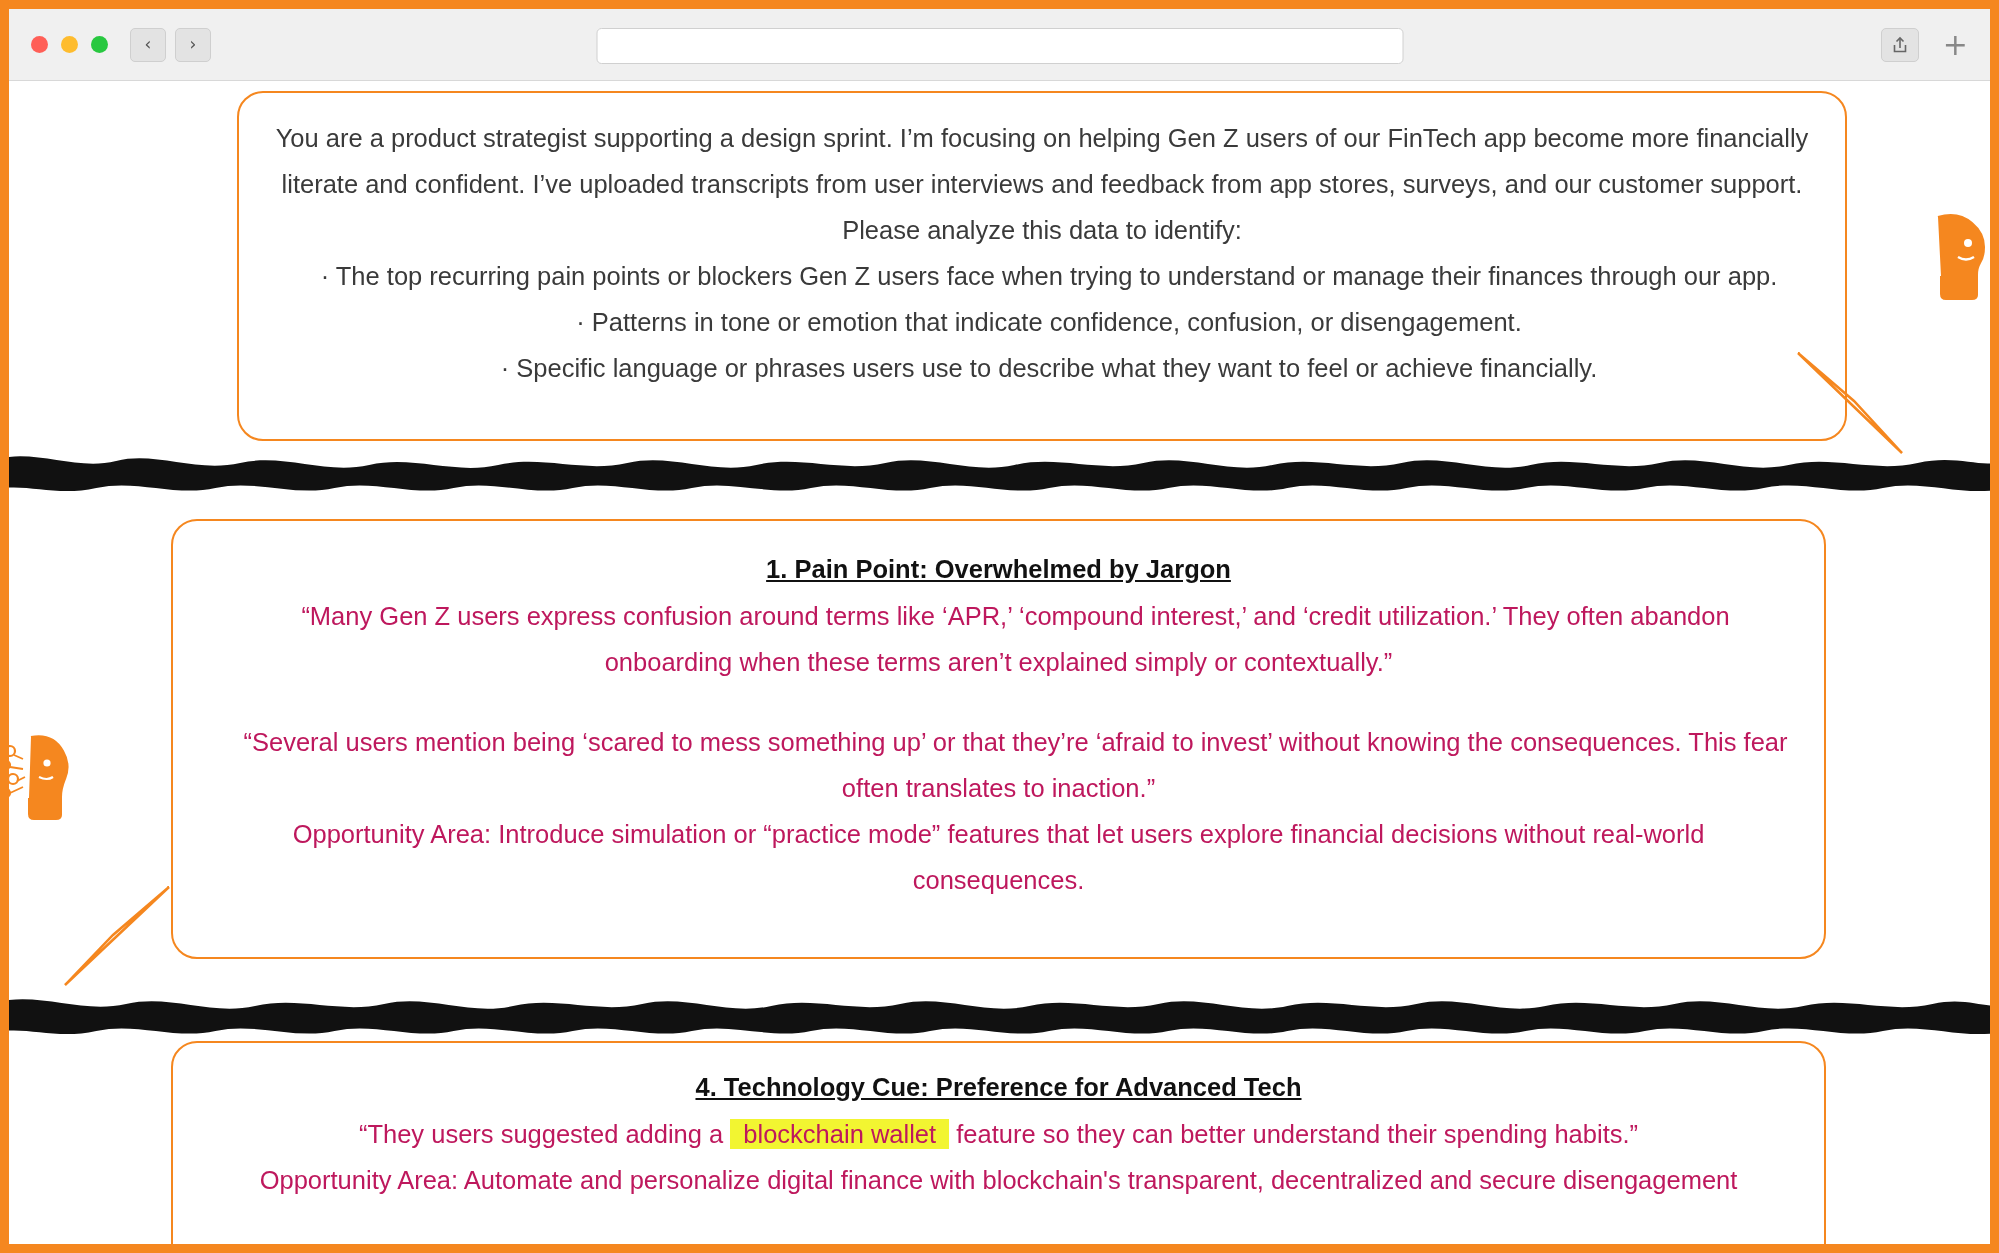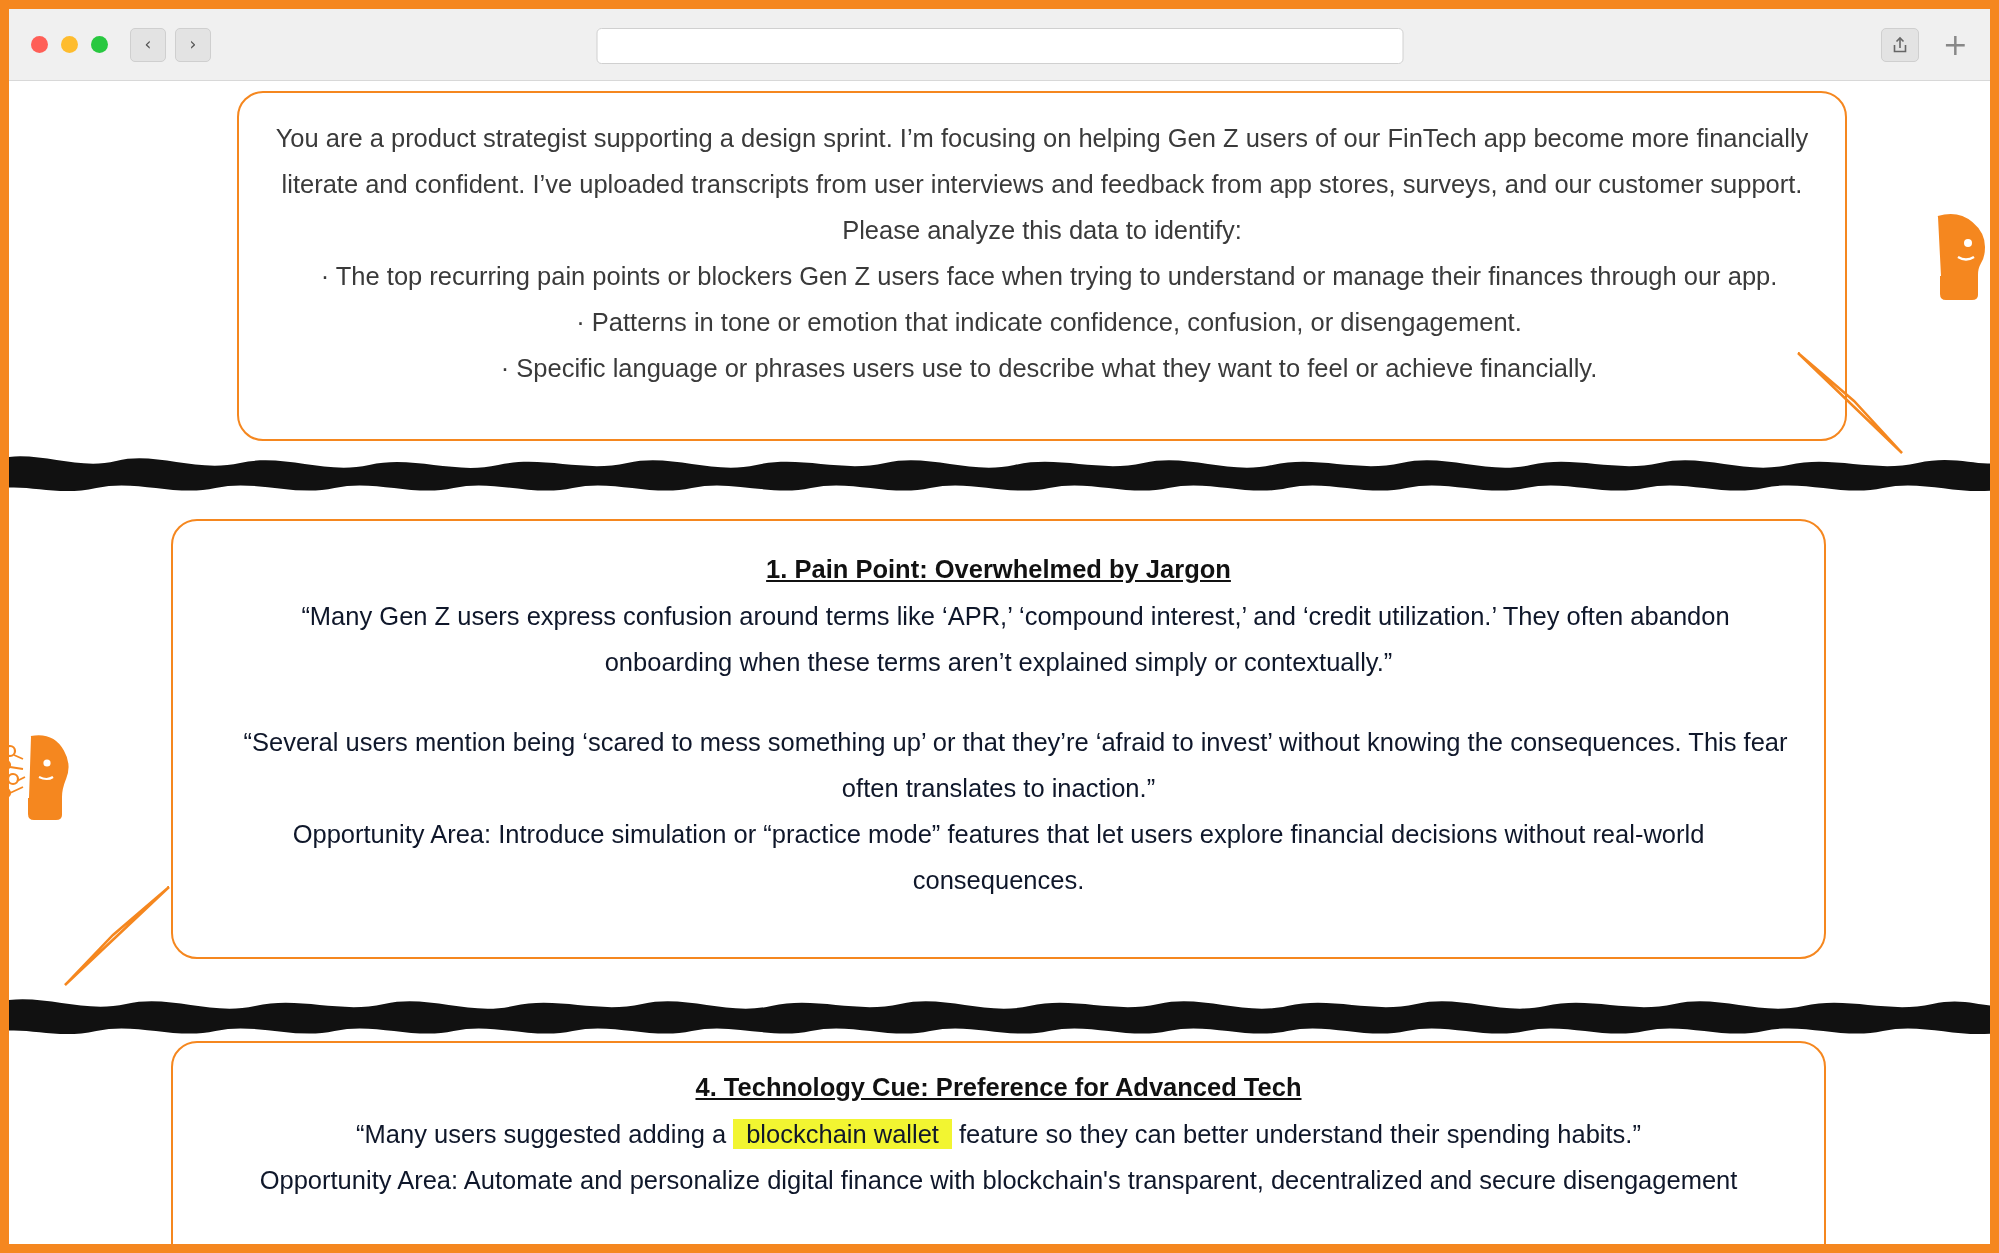--- a/index.html
+++ b/index.html
@@ -152,21 +152,21 @@
   .bubble-assistant-2 {
     left: 162px;
     top: 960px;
     width: 1655px;
     height: 245px;
     padding: 22px 36px 0 36px;
   }
 
   .bubble p {
     margin: 0;
-    color: #0f172a;
+    color: #be185d;
     font-size: 25.5px;
     line-height: 46px;
     font-family: "Liberation Sans", sans-serif;
   }
   .bubble .muted { color: #3a3a3a; }
   .bubble .heading {
     font-weight: bold;
     font-size: 25.5px;
     line-height: 44px;
     margin: 0 0 2px 0;
@@ -319,19 +319,19 @@
                  C1380,54 1340,36 1300,45 C1260,54 1220,36 1180,45 C1140,54 1100,36 1060,45
                  C1020,54 980,36 940,45 C900,54 860,36 820,45 C780,54 740,36 700,45
                  C660,54 620,36 580,45 C540,54 500,36 460,45 C420,54 380,36 340,45
                  C300,54 260,36 220,45 C180,54 140,36 100,45 C60,54 30,40 0,46 Z" fill="#111111"></path>
       </svg>
     </div>
 
     <div class="bubble bubble-assistant-2">
       <p class="heading">4. Technology Cue: Preference for Advanced Tech</p>
       <p>
-        <span>“Many users suggested adding a </span><span class="hl">blockchain wallet</span><span> feature so they can better understand their spending habits.”</span>
+        <span>“They users suggested adding a </span><span class="hl">blockchain wallet</span><span> feature so they can better understand their spending habits.”</span>
       </p>
       <p>Opportunity Area: Automate and personalize digital finance with blockchain's transparent, decentralized and secure disengagement</p>
     </div>
 
   </div>
 </div>
 
 </body></html>

